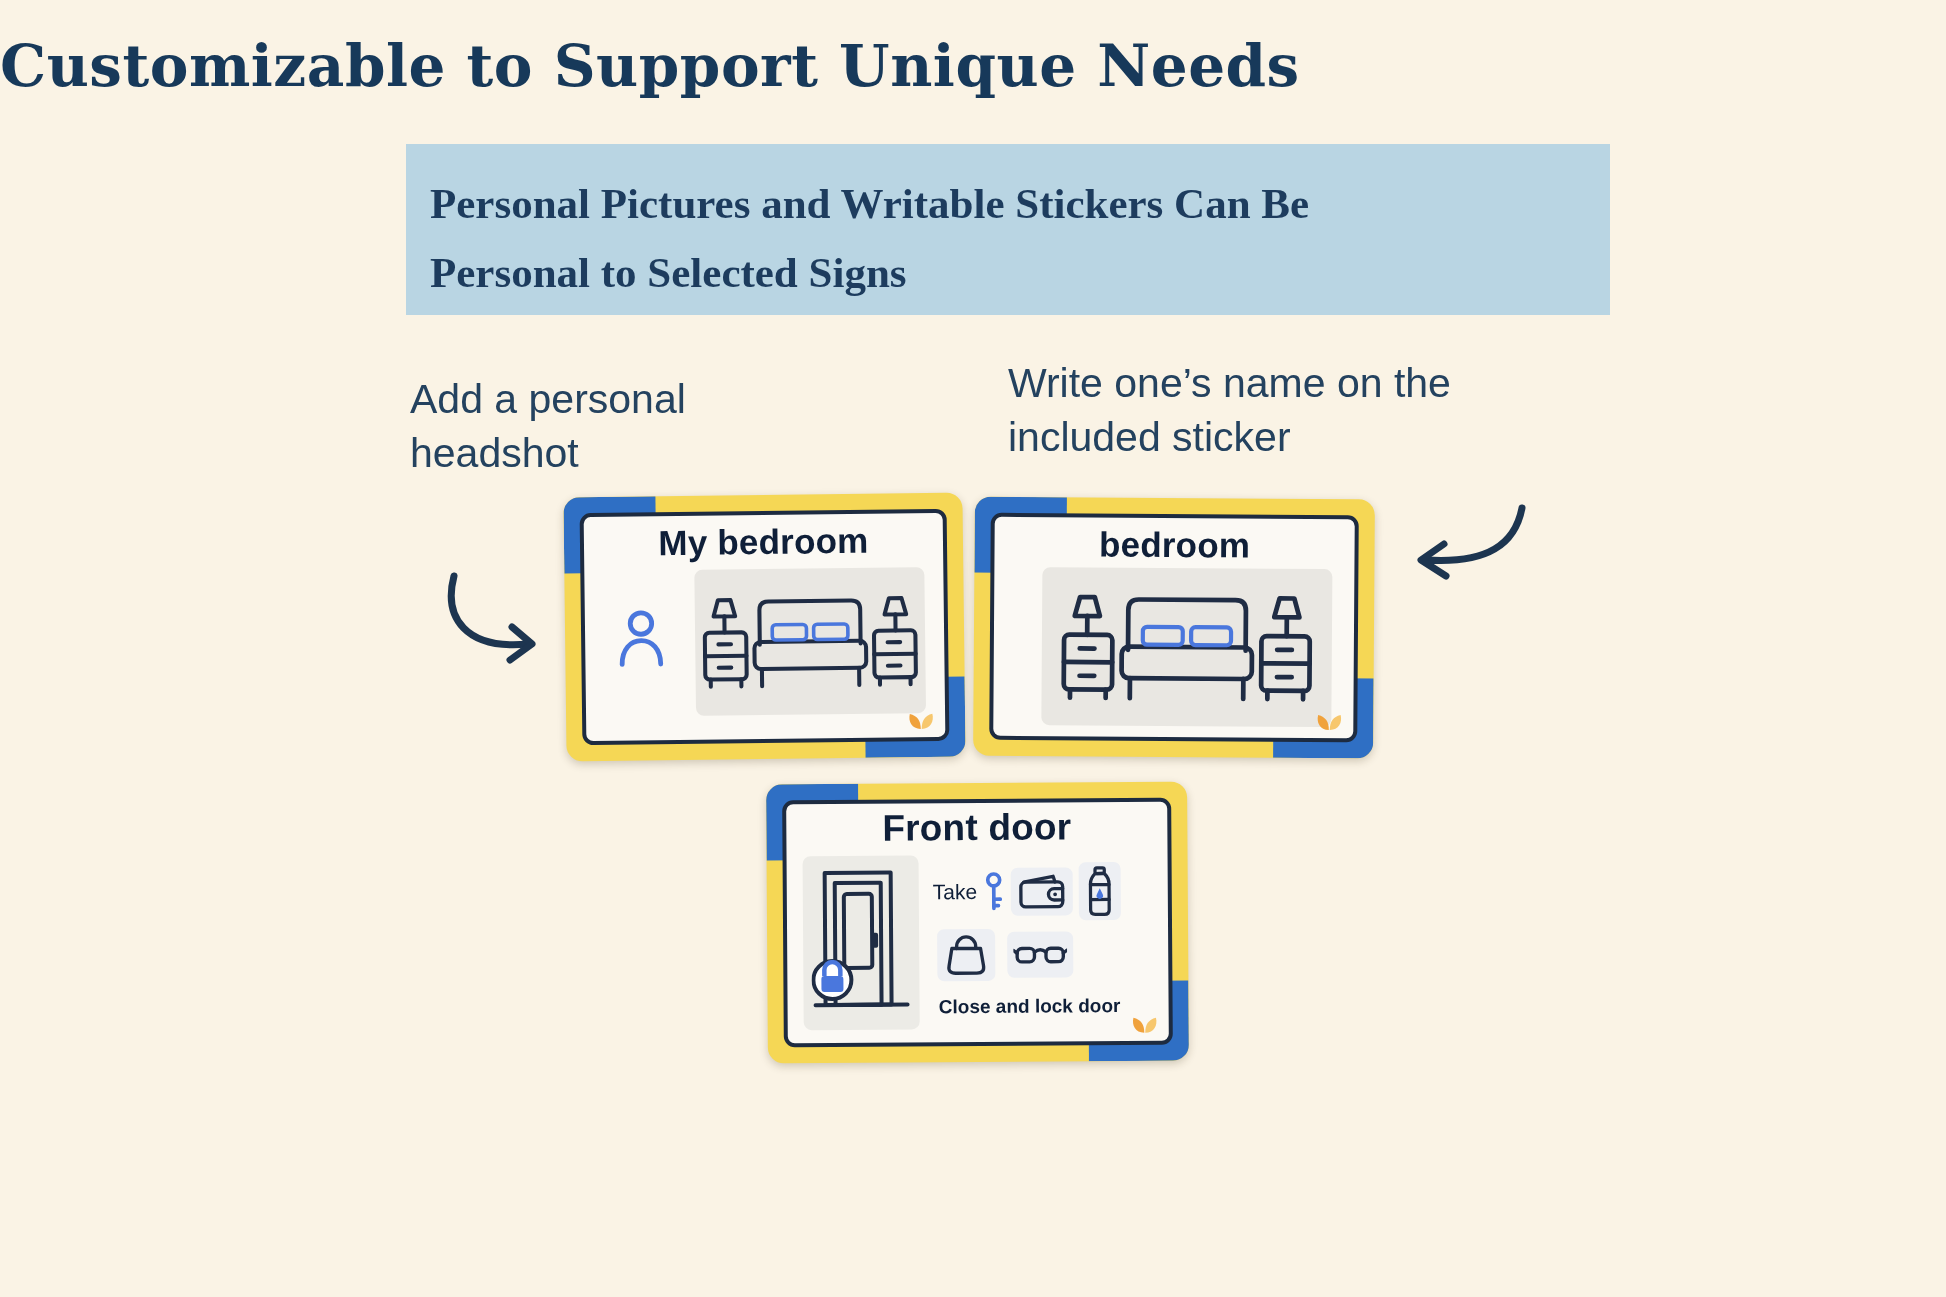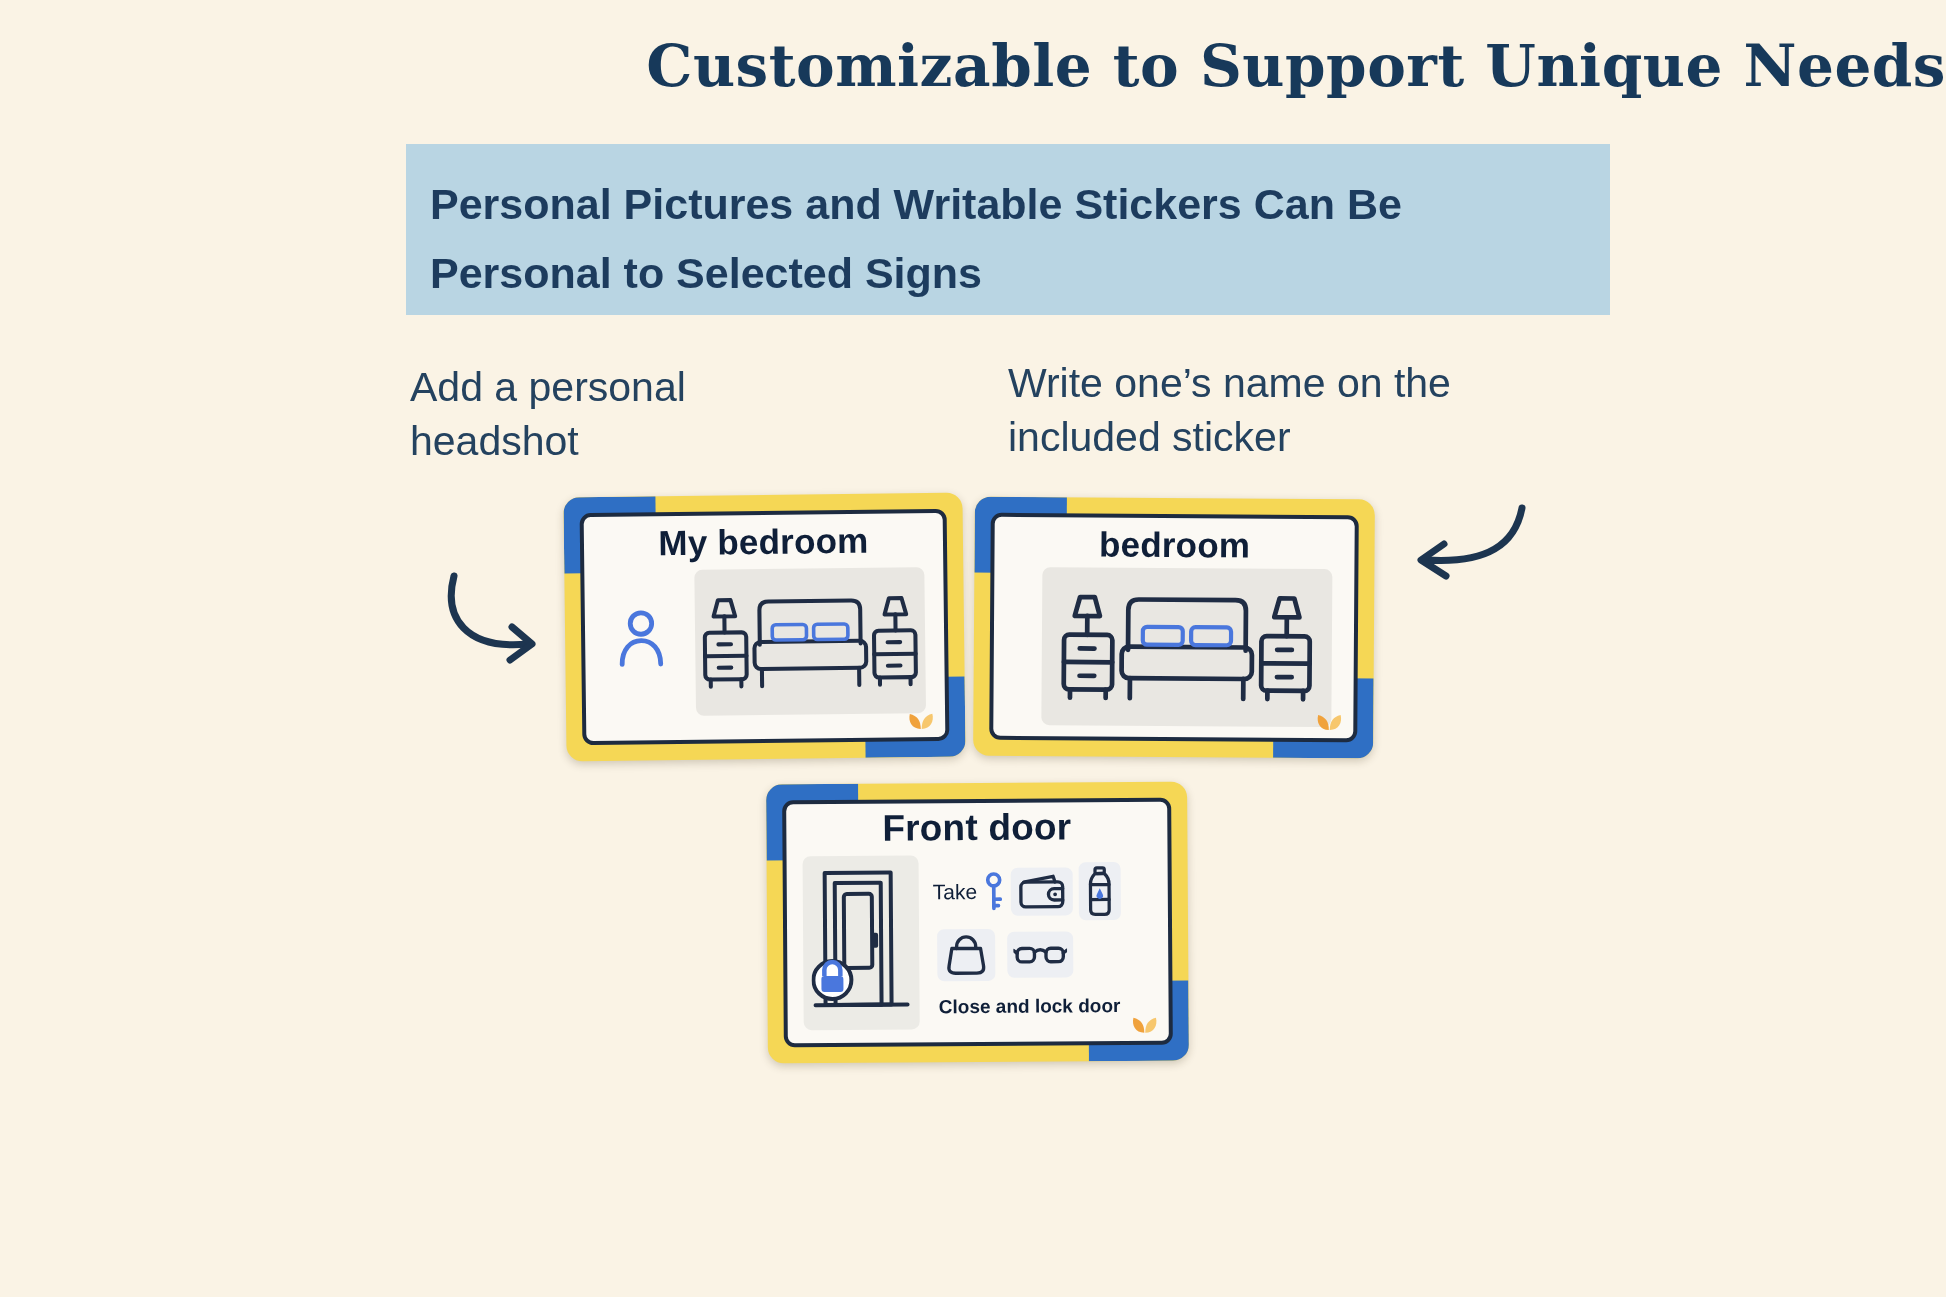--- a/index.html
+++ b/index.html
@@ -5,32 +5,33 @@
   * { margin:0; padding:0; box-sizing:border-box; }
   html,body { background:#e8e8e8; }
   .canvas {
     position:relative; width:1946px; height:1297px;
     background:#faf3e5; overflow:hidden;
     font-family:"Liberation Sans", sans-serif;
     color:#24425f;
   }
   .page-title {
     position:absolute; top:32px; left:0; width:100%;
-    text-align:right;
+    text-align:left;
     font-family:"DejaVu Serif", serif; font-weight:700;
     font-size:58px; color:#17395a; letter-spacing:0.5px;
   }
   .banner {
     position:absolute; left:406px; top:144px; width:1204px; height:171px;
     background:#b9d5e3; color:#1d3c5e;
     padding:26px 20px 16px 24px;
+    font-family:Liberation Serif, serif;
   }
   .banner-line { font-weight:700; font-size:43px; line-height:1.6; }
   .caption { position:absolute; font-size:41px; line-height:1.32; color:#24425f; }
-  .caption-left  { left:410px; top:360px; width:400px; }
+  .caption-left  { left:410px; top:372px; width:400px; }
   .caption-right { left:1008px; top:356px; width:600px; }
   .caption-bottom { position:absolute; left:565px; top:1098px; width:960px;
     font-size:45px; line-height:1.42; color:#24425f; }
 
   
   .card {
     position:absolute; border-radius:16px; background:#f5d755;
     overflow:hidden; box-shadow:0 3px 8px rgba(60,45,20,0.22);
   }
   .card-my-bedroom { left:565px; top:495px; width:399px; height:264px; transform:rotate(-0.7deg); }

